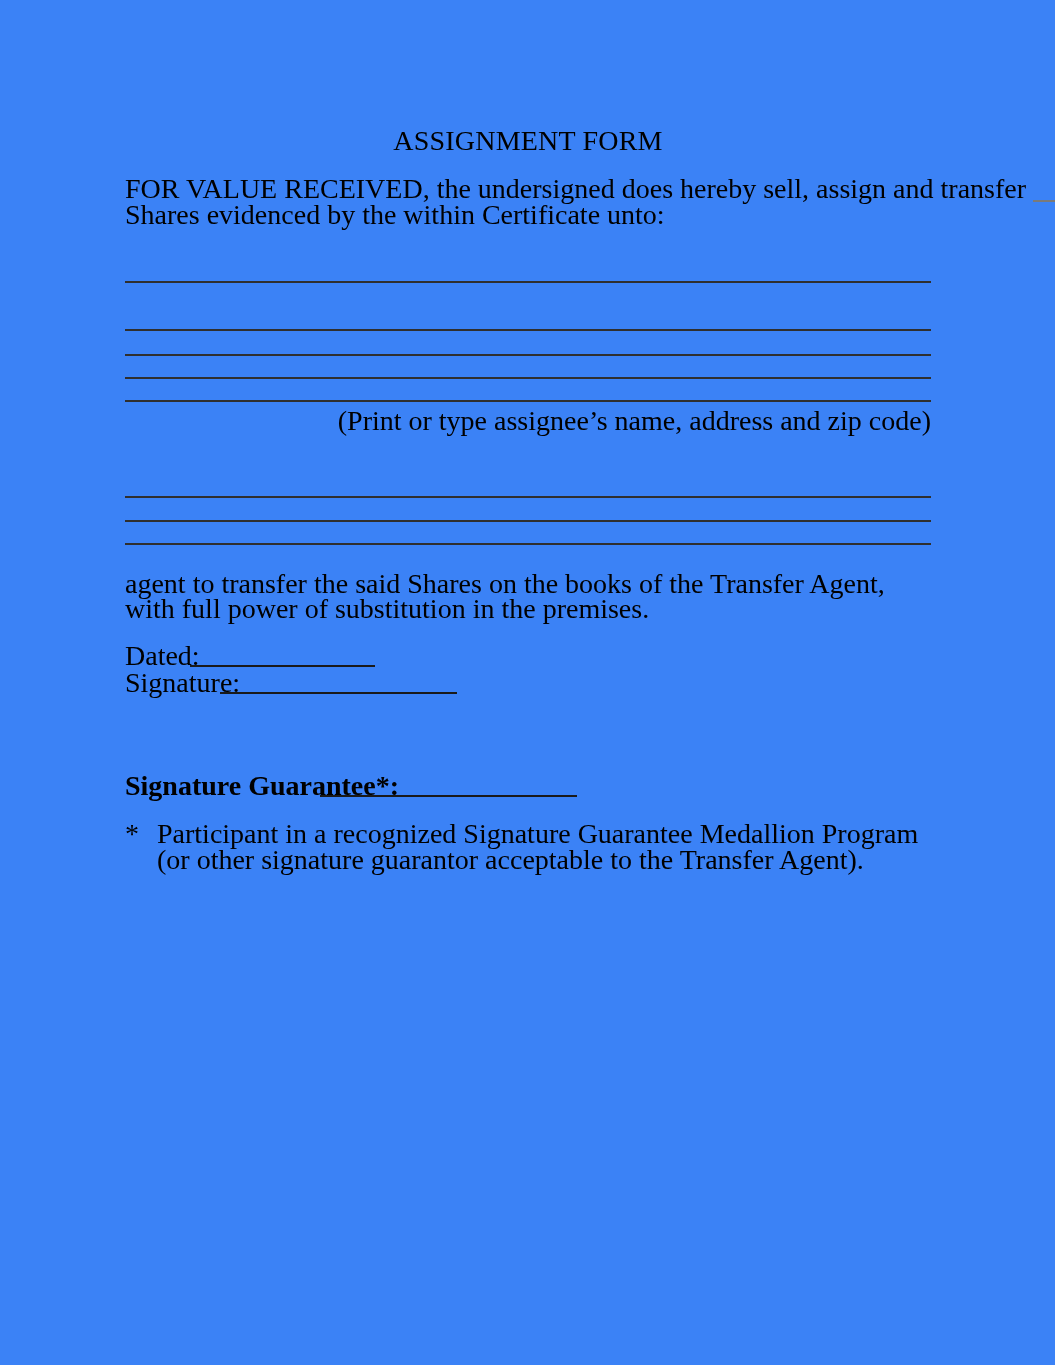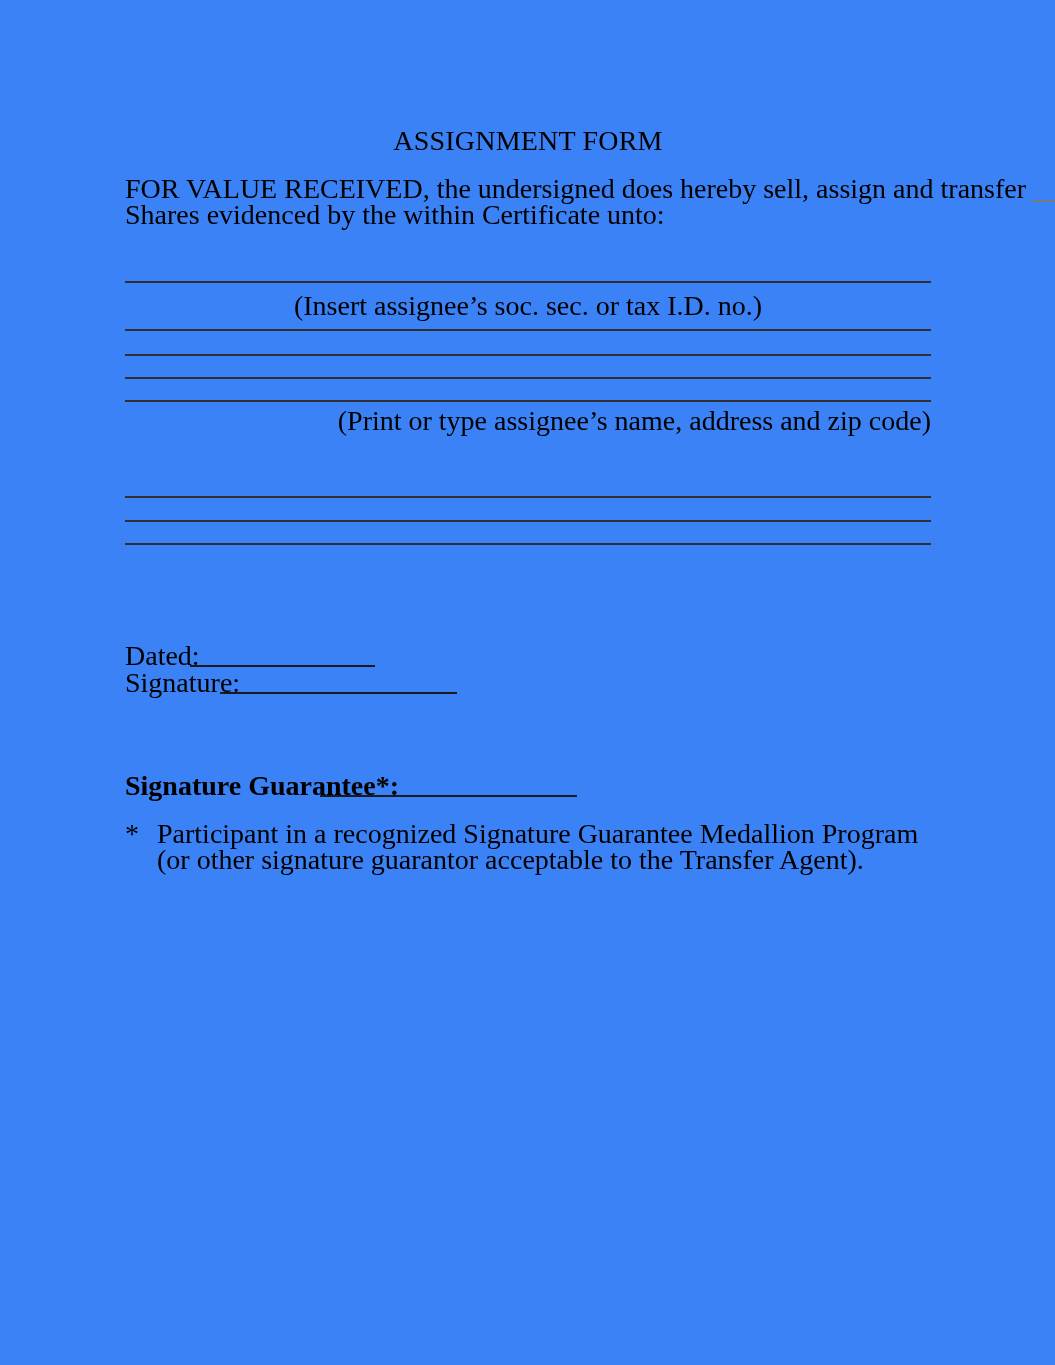--- a/index.html
+++ b/index.html
@@ -84,34 +84,34 @@
 
     <div class="abs title" style="top:125px;">ASSIGNMENT FORM</div>
 
     <div class="abs para" style="top:176px; width:820px;">
       <span class="nowrap"><span>FOR VALUE RECEIVED, the undersigned does hereby sell, assign and transfer</span><span class="inline-blank"></span></span><br>
       <span>Shares evidenced by the within Certificate unto:</span>
     </div>
 
     <div class="abs rule" style="top:281px;"></div>
 
-    <div class="abs caption" style="top:290px;">(Insert assignee’s soc. sec. or tax I.D. no.)</div>
 
     <div class="abs rule" style="top:329px;"></div>
     <div class="abs rule" style="top:354px;"></div>
     <div class="abs rule" style="top:377px;"></div>
     <div class="abs rule" style="top:400px;"></div>
 
     <div class="abs caption" style="top:405px;text-align:right;">(Print or type assignee’s name, address and zip code)</div>
 
 
     <div class="abs rule" style="top:496px;"></div>
     <div class="abs rule" style="top:520px;"></div>
     <div class="abs rule" style="top:543px;"></div>
 
+    <div class="abs para" style="top:571px; width:790px;">agent to transfer the said Shares on the books of the Transfer Agent, with full power of substitution in the premises.</div>
 
     <div class="abs field-row" style="top:645px; width:806px;font-family:Liberation Serif, serif;">
       <span>Dated:</span>
       <span class="field-blank blank-dated"></span>
     </div>
 
     <div class="abs field-row" style="top:672px; width:806px;">
       <span>Signature:</span>
       <span class="field-blank blank-signature"></span>
     </div>

